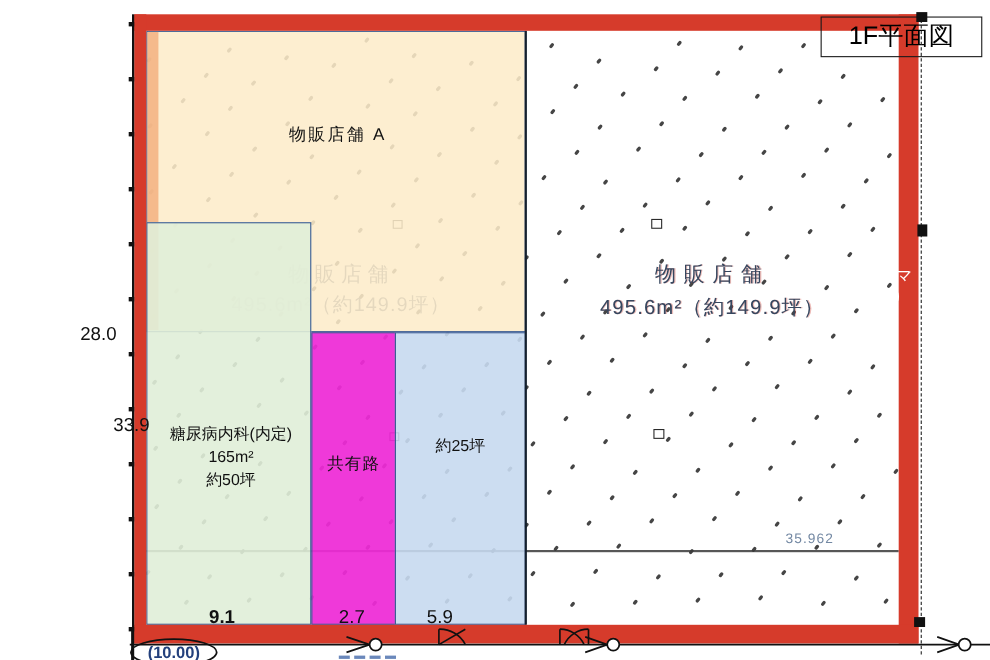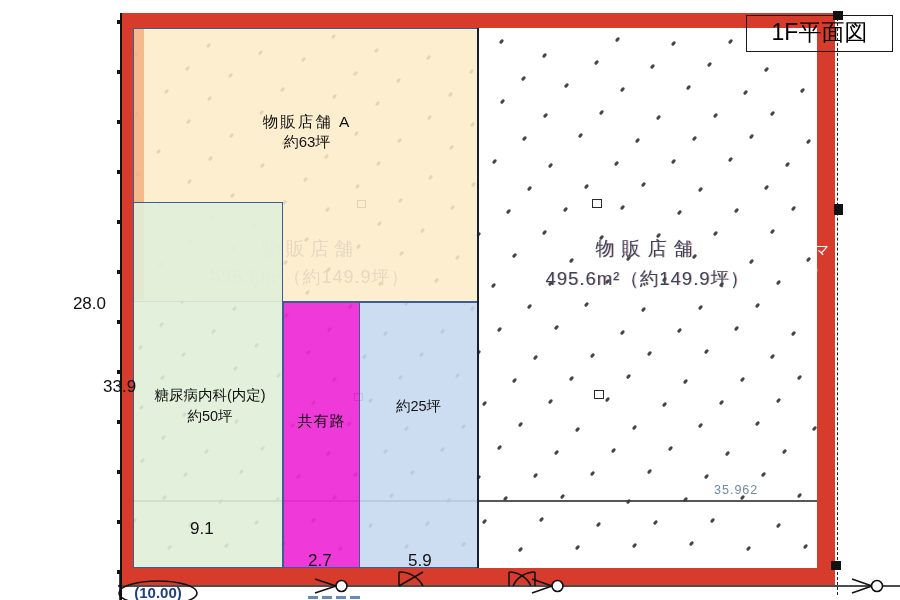--- a/index.html
+++ b/index.html
@@ -51,23 +51,23 @@
   #lab-clinic .a,#lab-clinic .t{font-size:15px;line-height:18px;}
   #lab-internal{left:135px;top:385px;width:150px;}
   #lab-internal div{font-size:14.5px;line-height:21px;}
   #lab-shared{left:283px;top:412px;width:77px;font-size:15px;letter-spacing:1px;}
   #lab-pharmacy{left:362px;top:396px;width:113px;}
   #lab-pharmacy div{font-size:14.5px;line-height:21px;}
   
   .dim{position:absolute;z-index:9;font-size:17px;color:#111;}
   #dim-28{left:60px;top:294px;width:46px;text-align:right;}
   #dim-181{left:103px;top:377px;}
-  #dim-91{left:190px;top:519px;}
+  #dim-91{left:190px;top:551px;font-weight:bold;}
   #dim-27{left:308px;top:551px;}
-  #dim-59{left:408px;top:551px;text-align:right;}
+  #dim-59{left:388px;top:551px;text-align:right;}
   #bottom-svg{left:100px;top:566px;z-index:8;}
 </style>
 </head>
 <body>
 
 <div class="abs" id="hatch">
     <div class="hdot" style="left: 1px; top: 24px;"></div>
     <div class="hdot" style="left: 2px; top: 84px;"></div>
     <div class="hdot" style="left: 32px; top: 61px;"></div>
     <div class="hdot" style="left: 53px; top: 38px;"></div>
@@ -345,24 +345,24 @@
 
 <div class="zone" id="zone-clinic"></div>
 <div class="abs" id="zone-salmon"></div>
 <div class="zone" id="zone-internal"></div>
 <div class="zone" id="zone-shared"></div>
 <div class="zone" id="zone-pharmacy"></div>
 <div class="abs" id="divider"></div>
 
 <div class="zlabel" id="lab-clinic">
   <div class="n">物販店舗 A</div>
-  <div class="t">約63坪</div>
 </div>
 <div class="zlabel" id="lab-internal">
   <div>糖尿病内科(内定)</div>
+  <div>165m²</div>
   <div>約50坪</div>
 </div>
 <div class="zlabel" id="lab-shared">共有路</div>
 <div class="zlabel" id="lab-pharmacy">
   <div>約25坪</div>
 </div>
 
 <div class="abs red" id="red-top"></div>
 <div class="abs red" id="red-left"></div>
 <div class="abs red" id="red-right"></div>

